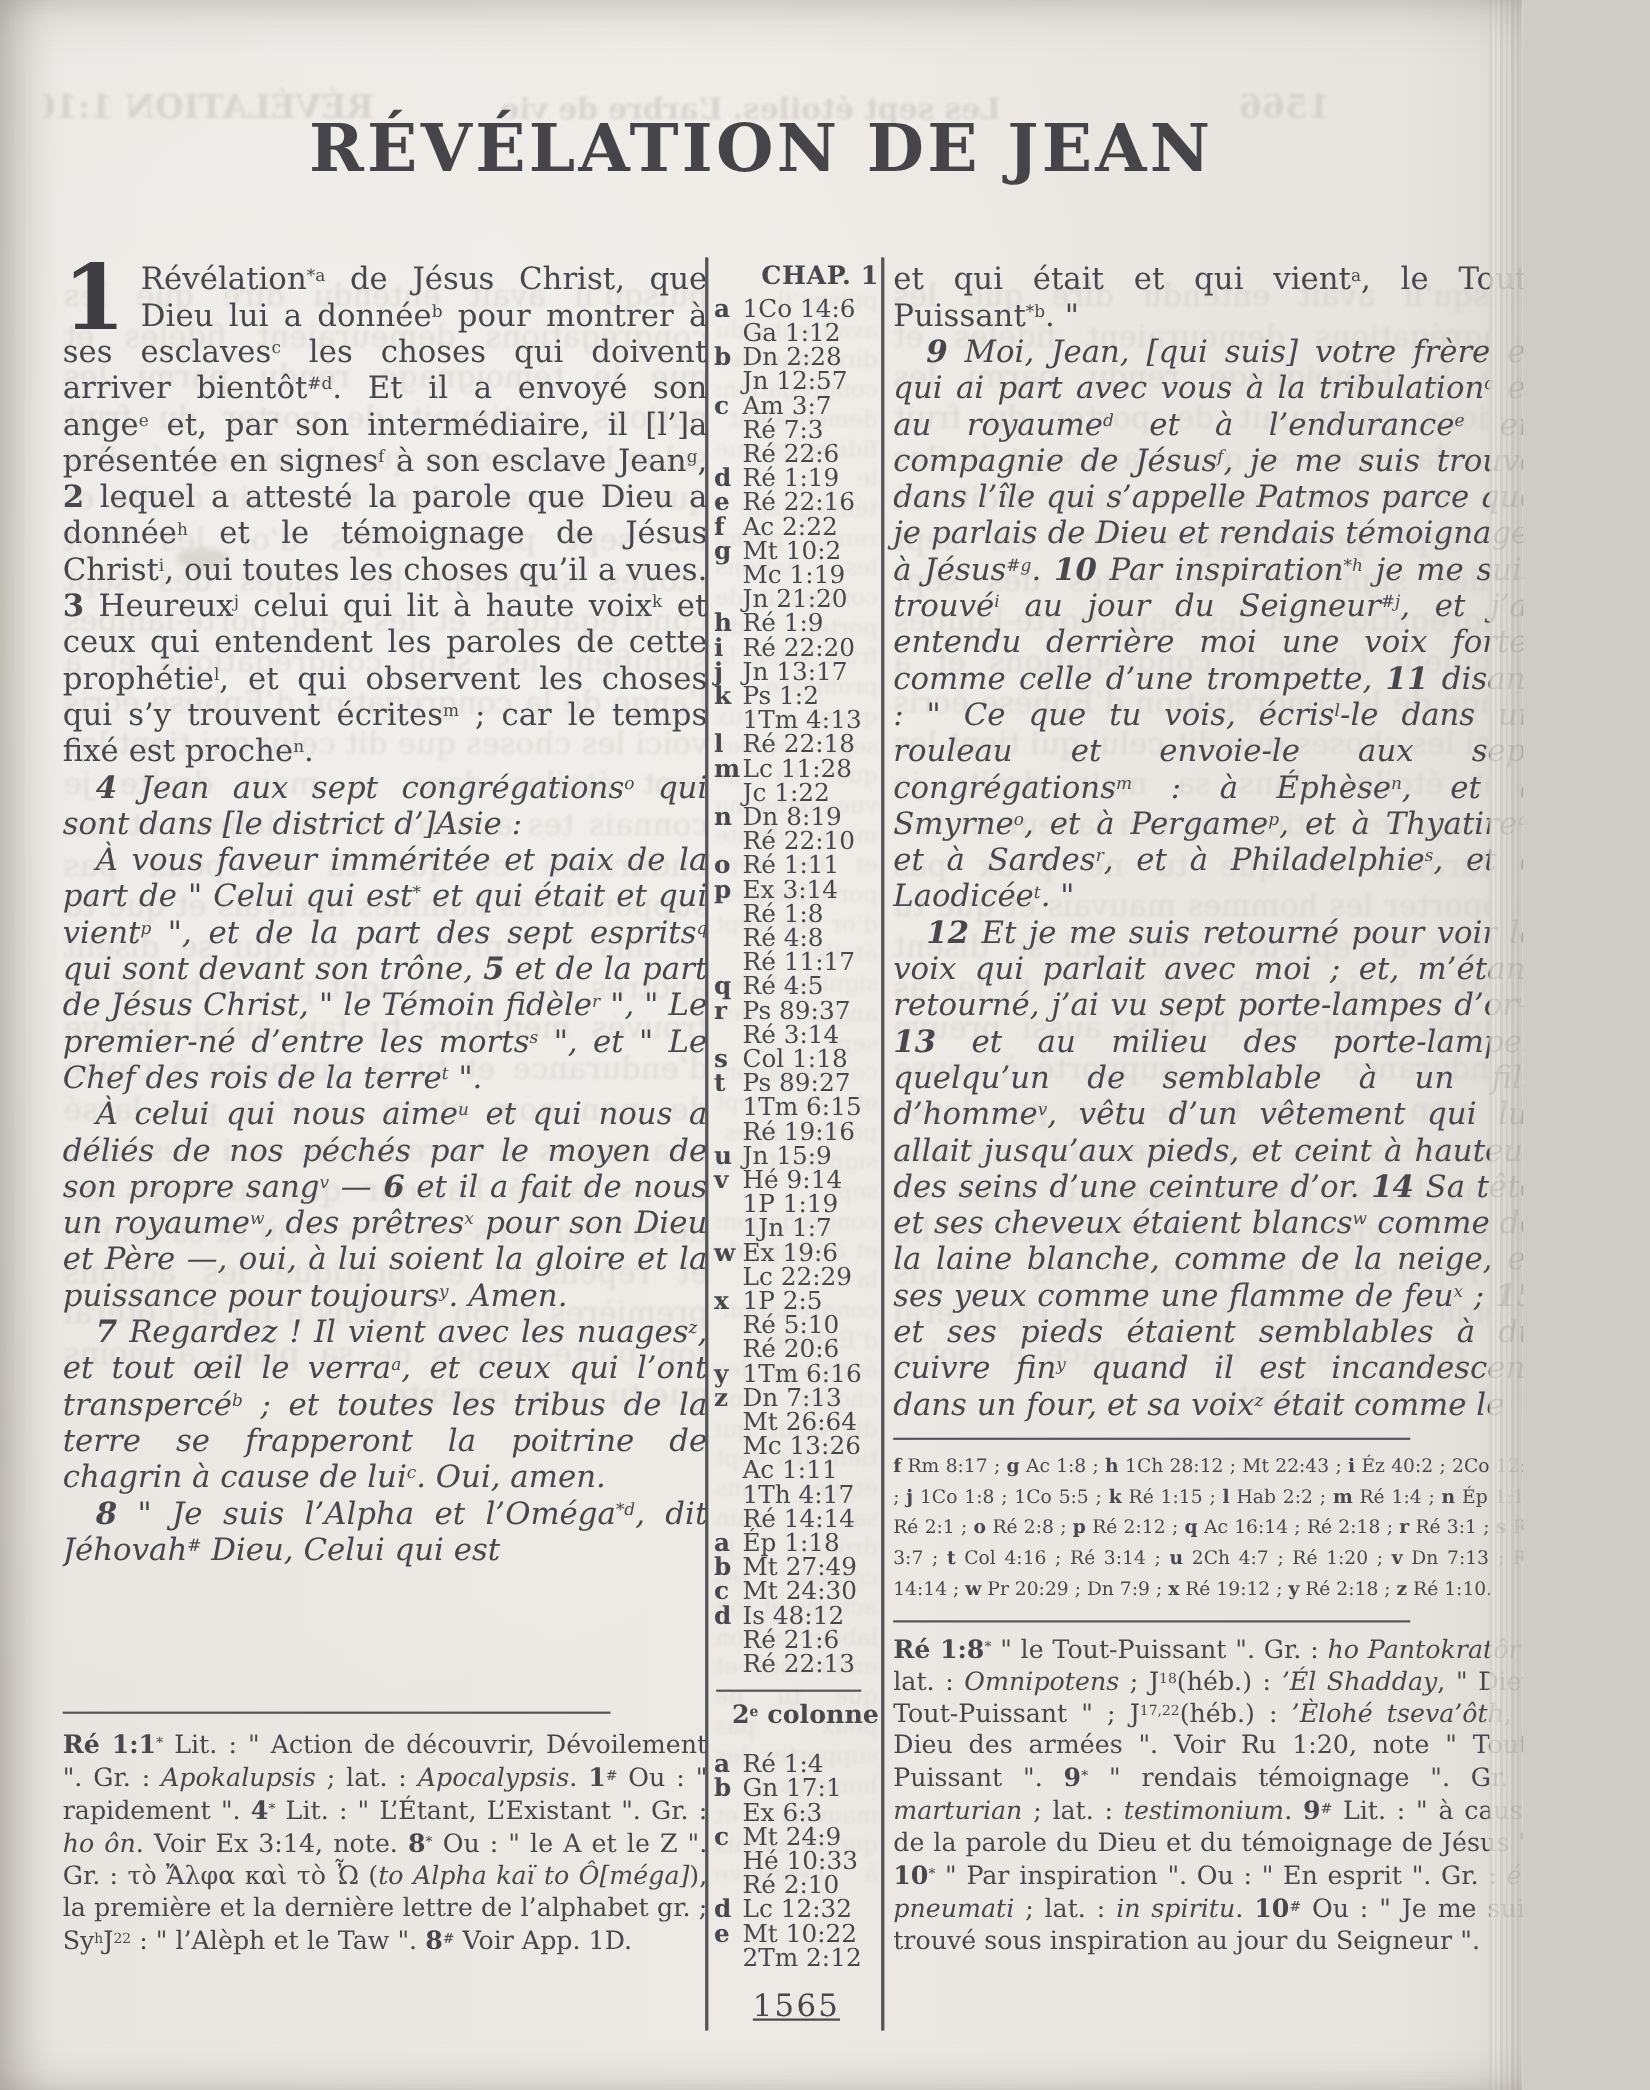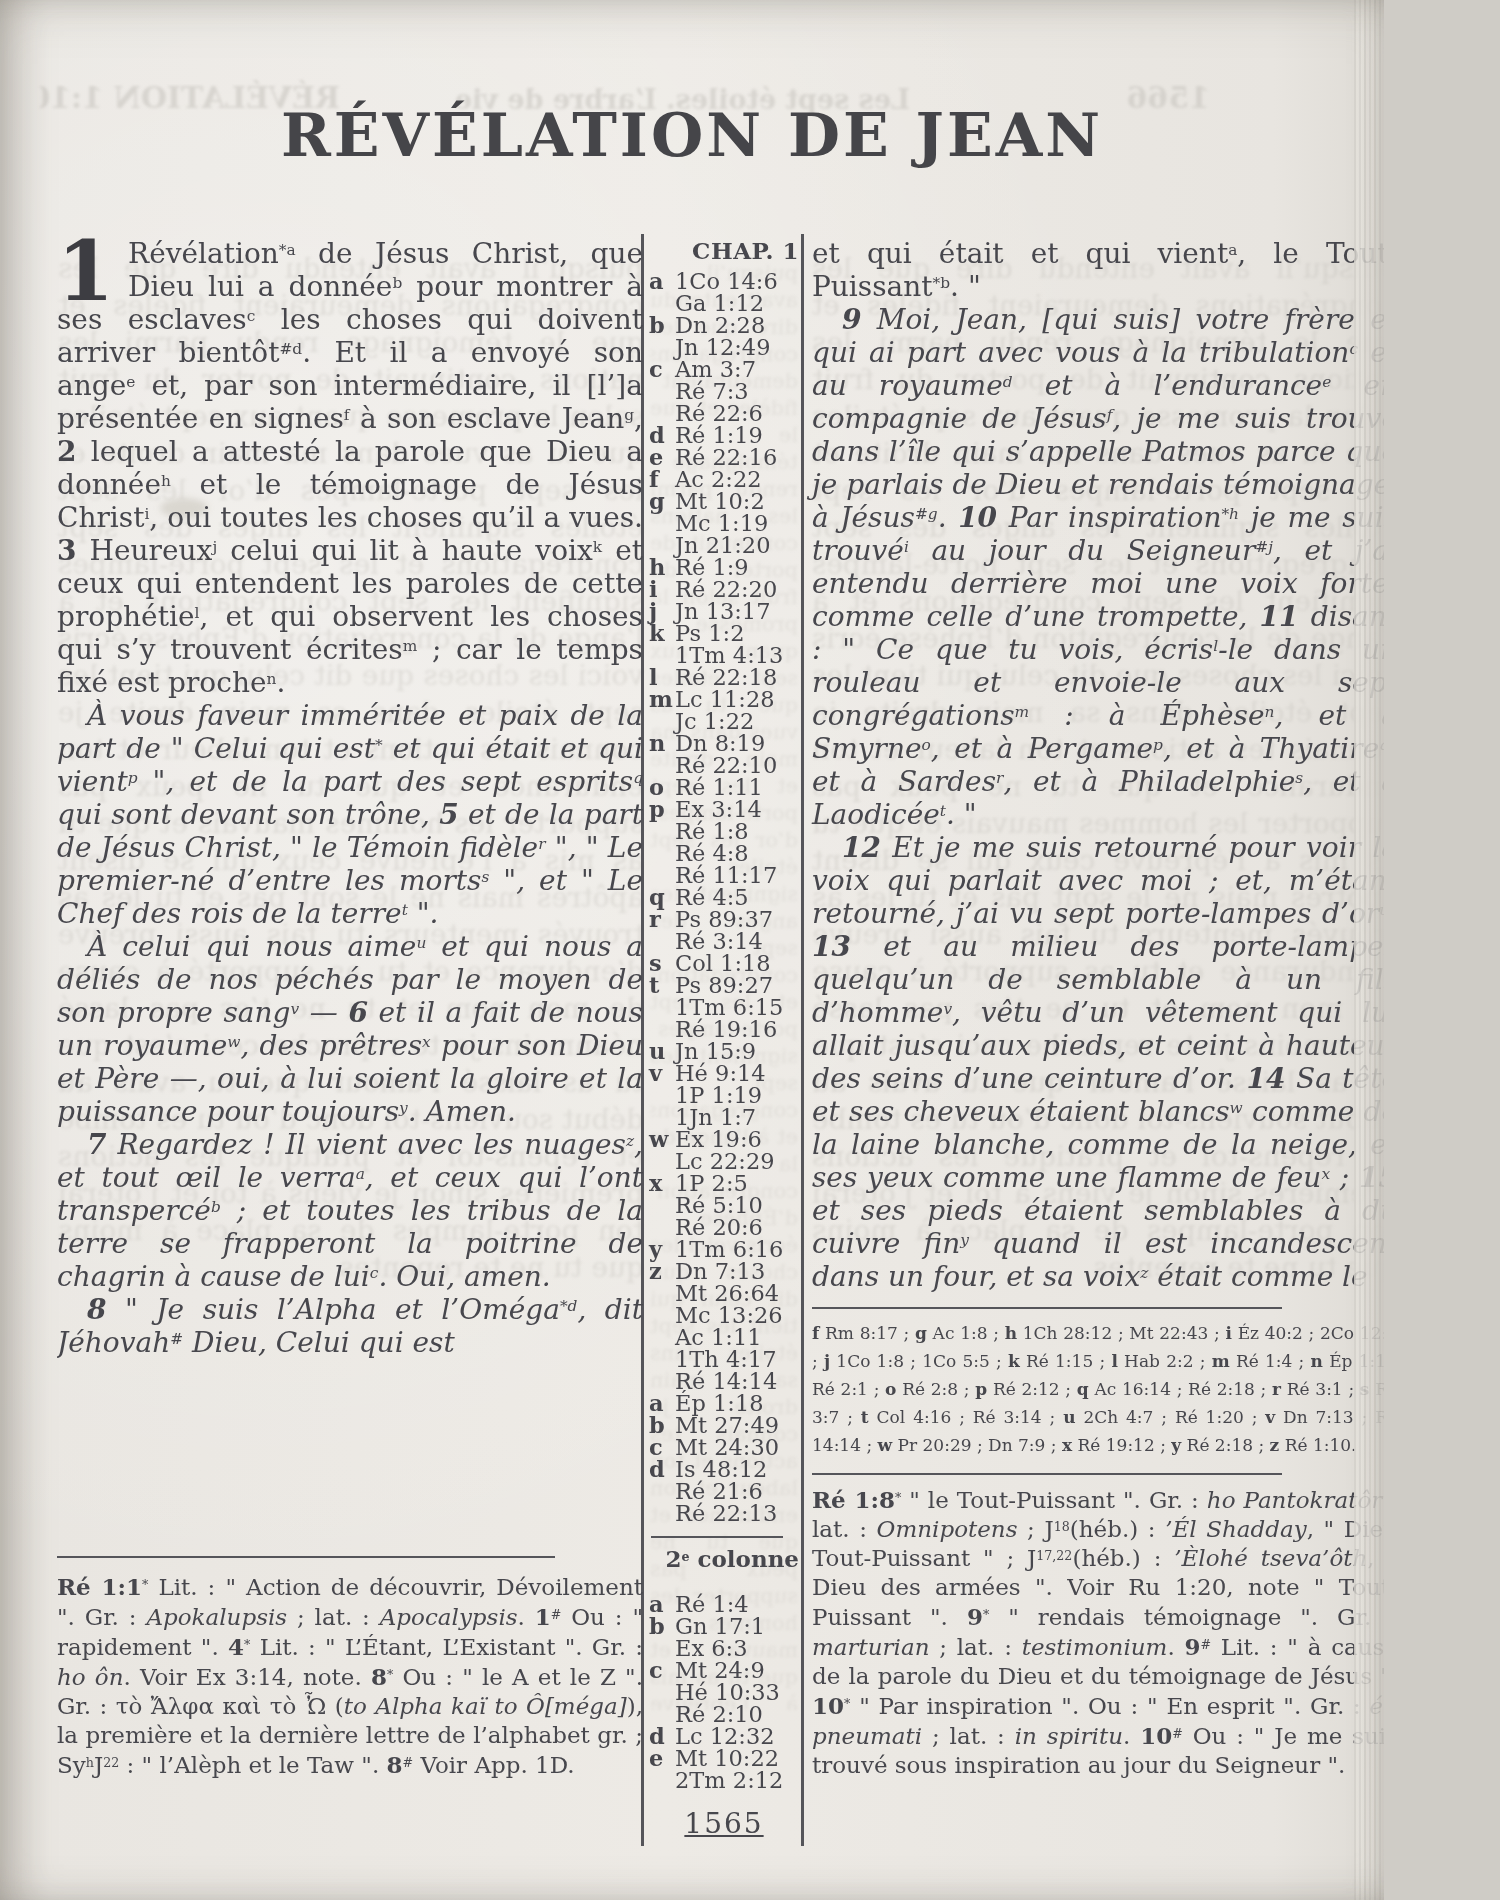--- a/index.html
+++ b/index.html
@@ -63,20 +63,21 @@
 
   <div class="smudge" style="left:160px;top:498px;"></div>
 
   <div class="title">RÉVÉLATION DE JEAN</div>
 
   <div class="vrule vrule-l"></div>
   <div class="vrule vrule-r"></div>
 
   <div class="leftcol">
       <div class="para"><span class="dropcap">1</span>Révélation<sup>*a</sup> de Jésus Christ, que Dieu lui a donnée<sup>b</sup> pour montrer à ses esclaves<sup>c</sup> les choses qui doivent arriver bientôt<sup>#d</sup>. Et il a envoyé son ange<sup>e</sup> et, par son intermédiaire, il [l’]a présentée en signes<sup>f</sup> à son esclave Jean<sup>g</sup>, <b>2</b> lequel a attesté la parole que Dieu a donnée<sup>h</sup> et le témoignage de Jésus Christ<sup>i</sup>, oui toutes les choses qu’il a vues. <b>3</b> Heureux<sup>j</sup> celui qui lit à haute voix<sup>k</sup> et ceux qui entendent les paroles de cette prophétie<sup>l</sup>, et qui observent les choses qui s’y trouvent écrites<sup>m</sup> ; car le temps fixé est proche<sup>n</sup>.</div>
+      <div class="para ind"><b>4</b> Jean aux sept congrégations<sup>o</sup> qui sont dans [le district d’]Asie :</div>
       <div class="para ind">À vous faveur imméritée et paix de la part de " Celui qui est<sup>*</sup> et qui était et qui vient<sup>p</sup> ", et de la part des sept esprits<sup>q</sup> qui sont devant son trône, <b>5</b> et de la part de Jésus Christ, " le Témoin fidèle<sup>r</sup> ", " Le premier-né d’entre les morts<sup>s</sup> ", et " Le Chef des rois de la terre<sup>t</sup> ".</div>
       <div class="para ind">À celui qui nous aime<sup>u</sup> et qui nous a déliés de nos péchés par le moyen de son propre sang<sup>v</sup> — <b>6</b> et il a fait de nous un royaume<sup>w</sup>, des prêtres<sup>x</sup> pour son Dieu et Père —, oui, à lui soient la gloire et la puissance pour toujours<sup>y</sup>. Amen.</div>
       <div class="para ind"><b>7</b> Regardez ! Il vient avec les nuages<sup>z</sup>, et tout œil le verra<sup>a</sup>, et ceux qui l’ont transpercé<sup>b</sup> ; et toutes les tribus de la terre se frapperont la poitrine de chagrin à cause de lui<sup>c</sup>. Oui, amen.</div>
       <div class="para ind"><b>8</b> " Je suis l’Alpha et l’Oméga<sup>*d</sup>, dit Jéhovah<sup>#</sup> Dieu, Celui qui est</div>
     </div>
 
   <div class="fnrule"></div>
   <div class="leftfn fn"><b>Ré 1:1</b><sup>*</sup> Lit. : " Action de découvrir, Dévoilement ". Gr. : <i>Apokalupsis</i> ; lat. : <i>Apocalypsis</i>. <b>1</b><sup>#</sup> Ou : " rapidement ". <b>4</b><sup>*</sup> Lit. : " L’Étant, L’Existant ". Gr. : <i>ho ôn</i>. Voir Ex 3:14, note. <b>8</b><sup>*</sup> Ou : " le A et le Z ". Gr. : τὸ Ἄλφα καὶ τὸ Ὦ (<i>to Alpha kaï to Ô[méga]</i>), la première et la dernière lettre de l’alphabet gr. ; Sy<sup>h</sup>J<sup>22</sup> : " l’Alèph et le Taw ". <b>8</b><sup>#</sup> Voir App. 1D.</div>
 
   <div class="refcol">
@@ -89,21 +90,21 @@
         <div class="rrow">
           <span class="rlet"></span>
           <span class="rtxt">Ga 1:12</span>
         </div>
         <div class="rrow">
           <span class="rlet">b</span>
           <span class="rtxt">Dn 2:28</span>
         </div>
         <div class="rrow">
           <span class="rlet"></span>
-          <span class="rtxt">Jn 12:49</span>
+          <span class="rtxt">Jn 12:57</span>
         </div>
         <div class="rrow">
           <span class="rlet">c</span>
           <span class="rtxt">Am 3:7</span>
         </div>
         <div class="rrow">
           <span class="rlet"></span>
           <span class="rtxt">Ré 7:3</span>
         </div>
         <div class="rrow">

